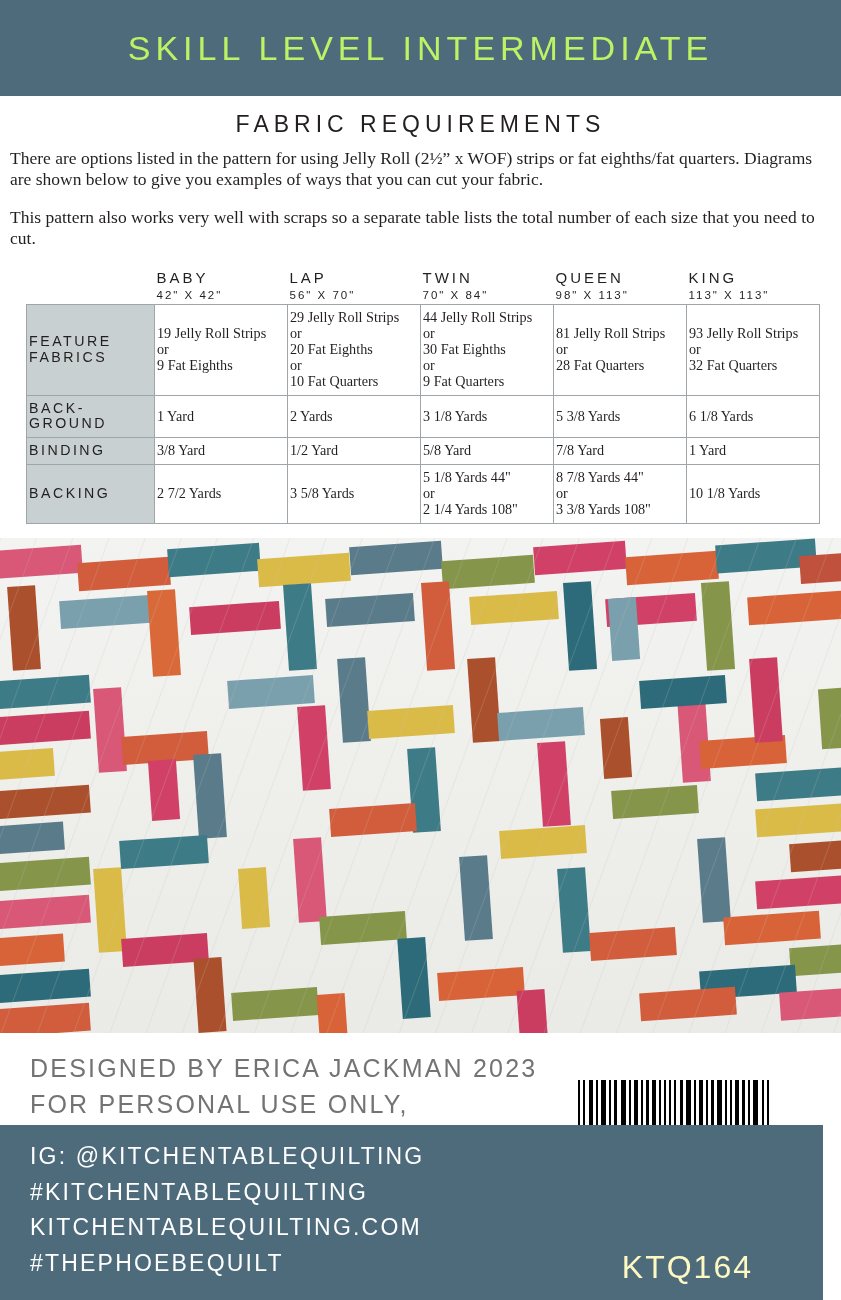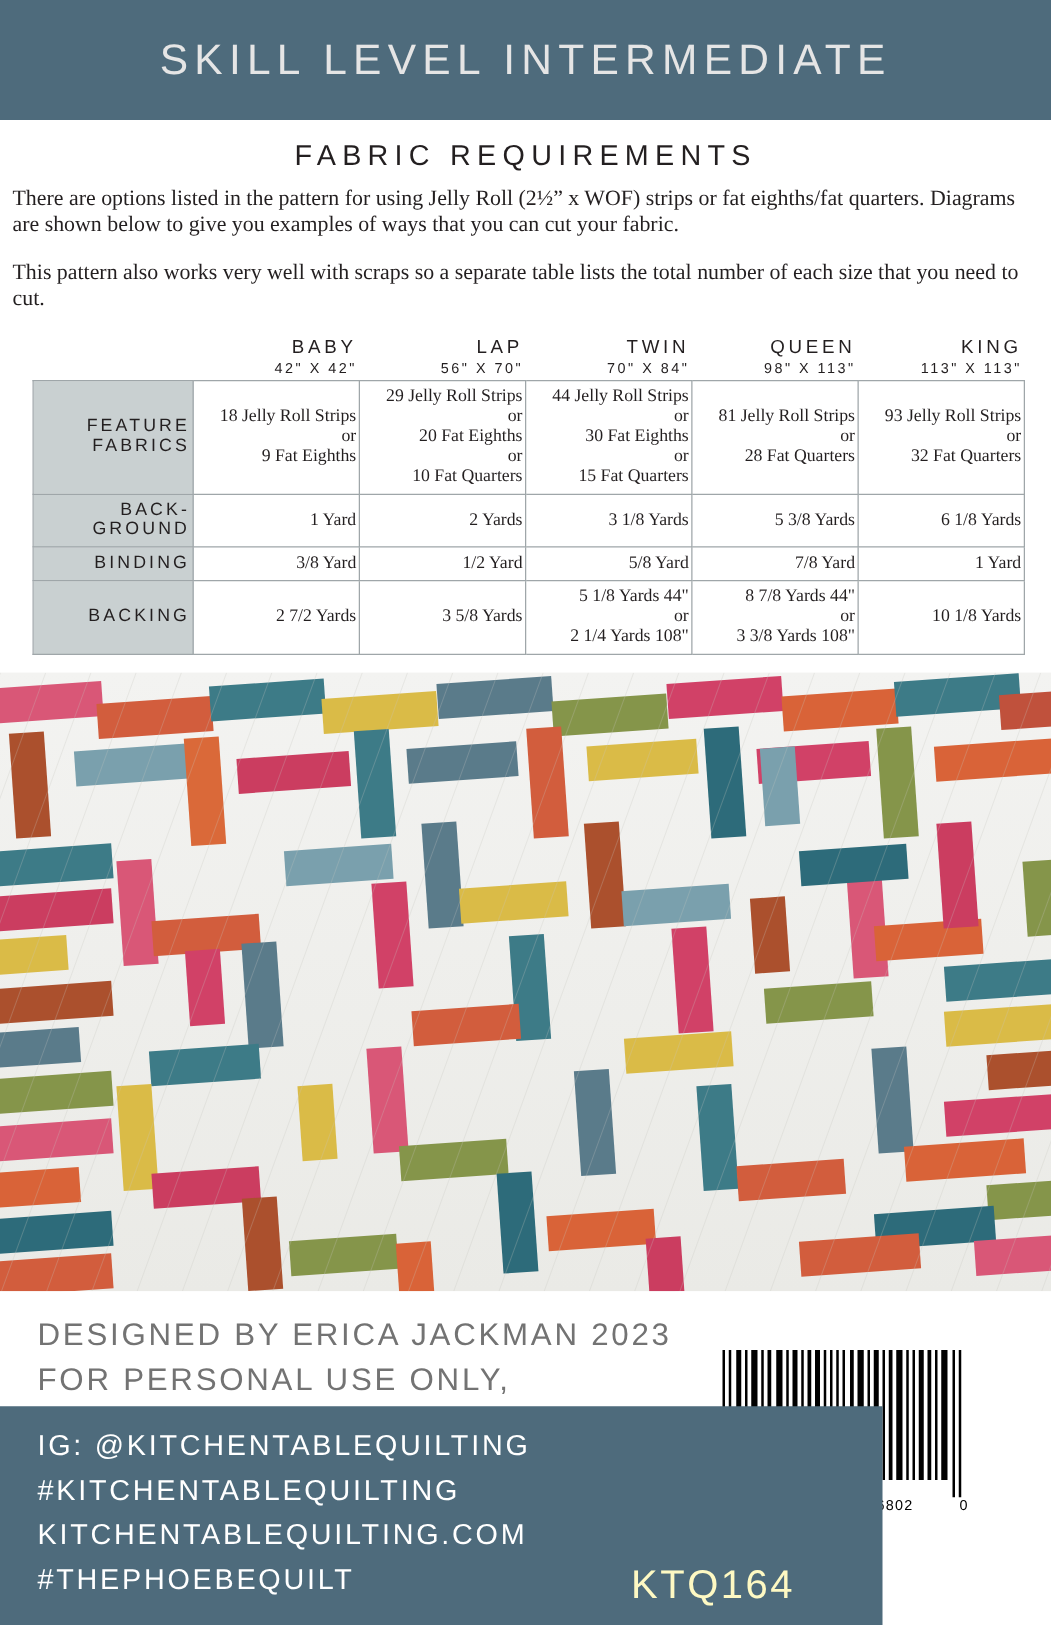--- a/index.html
+++ b/index.html
@@ -16,21 +16,21 @@
 
   
   .skill-band {
     background: #4e6b7c;
     height: 96px;
     display: flex;
     align-items: center;
     justify-content: center;
   }
   .skill-band-text {
-    color: #e5e5e5;
+    color: #bef264;
     font-family: "Liberation Sans", sans-serif;
     font-size: 34px;
     letter-spacing: 5px;
     font-weight: 400;
   }
 
   
   .fr-title {
     text-align: center;
     font-family: Liberation Sans, sans-serif;
@@ -49,21 +49,21 @@
 
   
   .table-wrap { padding: 0 26px; margin-top: 2px; }
   table.req {
     width: 100%;
     border-collapse: collapse;
     table-layout: fixed;
   }
   table.req td, table.req th {
     border: 1px solid #9fa6a9;
-    text-align: right;
+    text-align: left;
     vertical-align: middle;
     font-size: 14.2px;
     line-height: 1.12;
     padding: 5px 2px;
   }
   table.req thead td {
     border: none;
     font-family: "Liberation Sans", sans-serif;
     padding-bottom: 2px;
   }
@@ -107,21 +107,21 @@
     letter-spacing: 2.2px;
     line-height: 1.42;
     color: #737373;
   }
 
   
   .footer {
     position: absolute;
     left: 0;
     bottom: 0;
-    width: 706px;
+    width: 823px;
     height: 175px;
     background: #4e6b7c;
     color: #ffffff;
   }
   .footer-left {
     position: absolute;
     left: 30px;
     top: 14px;
     font-family: "Liberation Sans", sans-serif;
     font-size: 23px;
@@ -209,37 +209,37 @@
       </tr>
     </thead>
     <tbody>
 
       <tr>
         <td class="rowhead">
           <span class="cellline">FEATURE</span>
           <span class="cellline">FABRICS</span>
         </td>
         <td>
-          <span class="cellline">18 Jelly Roll Strips</span>
+          <span class="cellline">19 Jelly Roll Strips</span>
           <span class="cellline">or</span>
           <span class="cellline">9 Fat Eighths</span>
         </td>
         <td>
           <span class="cellline">29 Jelly Roll Strips</span>
           <span class="cellline">or</span>
           <span class="cellline">20 Fat Eighths</span>
           <span class="cellline">or</span>
           <span class="cellline">10 Fat Quarters</span>
         </td>
         <td>
           <span class="cellline">44 Jelly Roll Strips</span>
           <span class="cellline">or</span>
           <span class="cellline">30 Fat Eighths</span>
           <span class="cellline">or</span>
-          <span class="cellline">15 Fat Quarters</span>
+          <span class="cellline">9 Fat Quarters</span>
         </td>
         <td>
           <span class="cellline">81 Jelly Roll Strips</span>
           <span class="cellline">or</span>
           <span class="cellline">28 Fat Quarters</span>
         </td>
         <td>
           <span class="cellline">93 Jelly Roll Strips</span>
           <span class="cellline">or</span>
           <span class="cellline">32 Fat Quarters</span>

